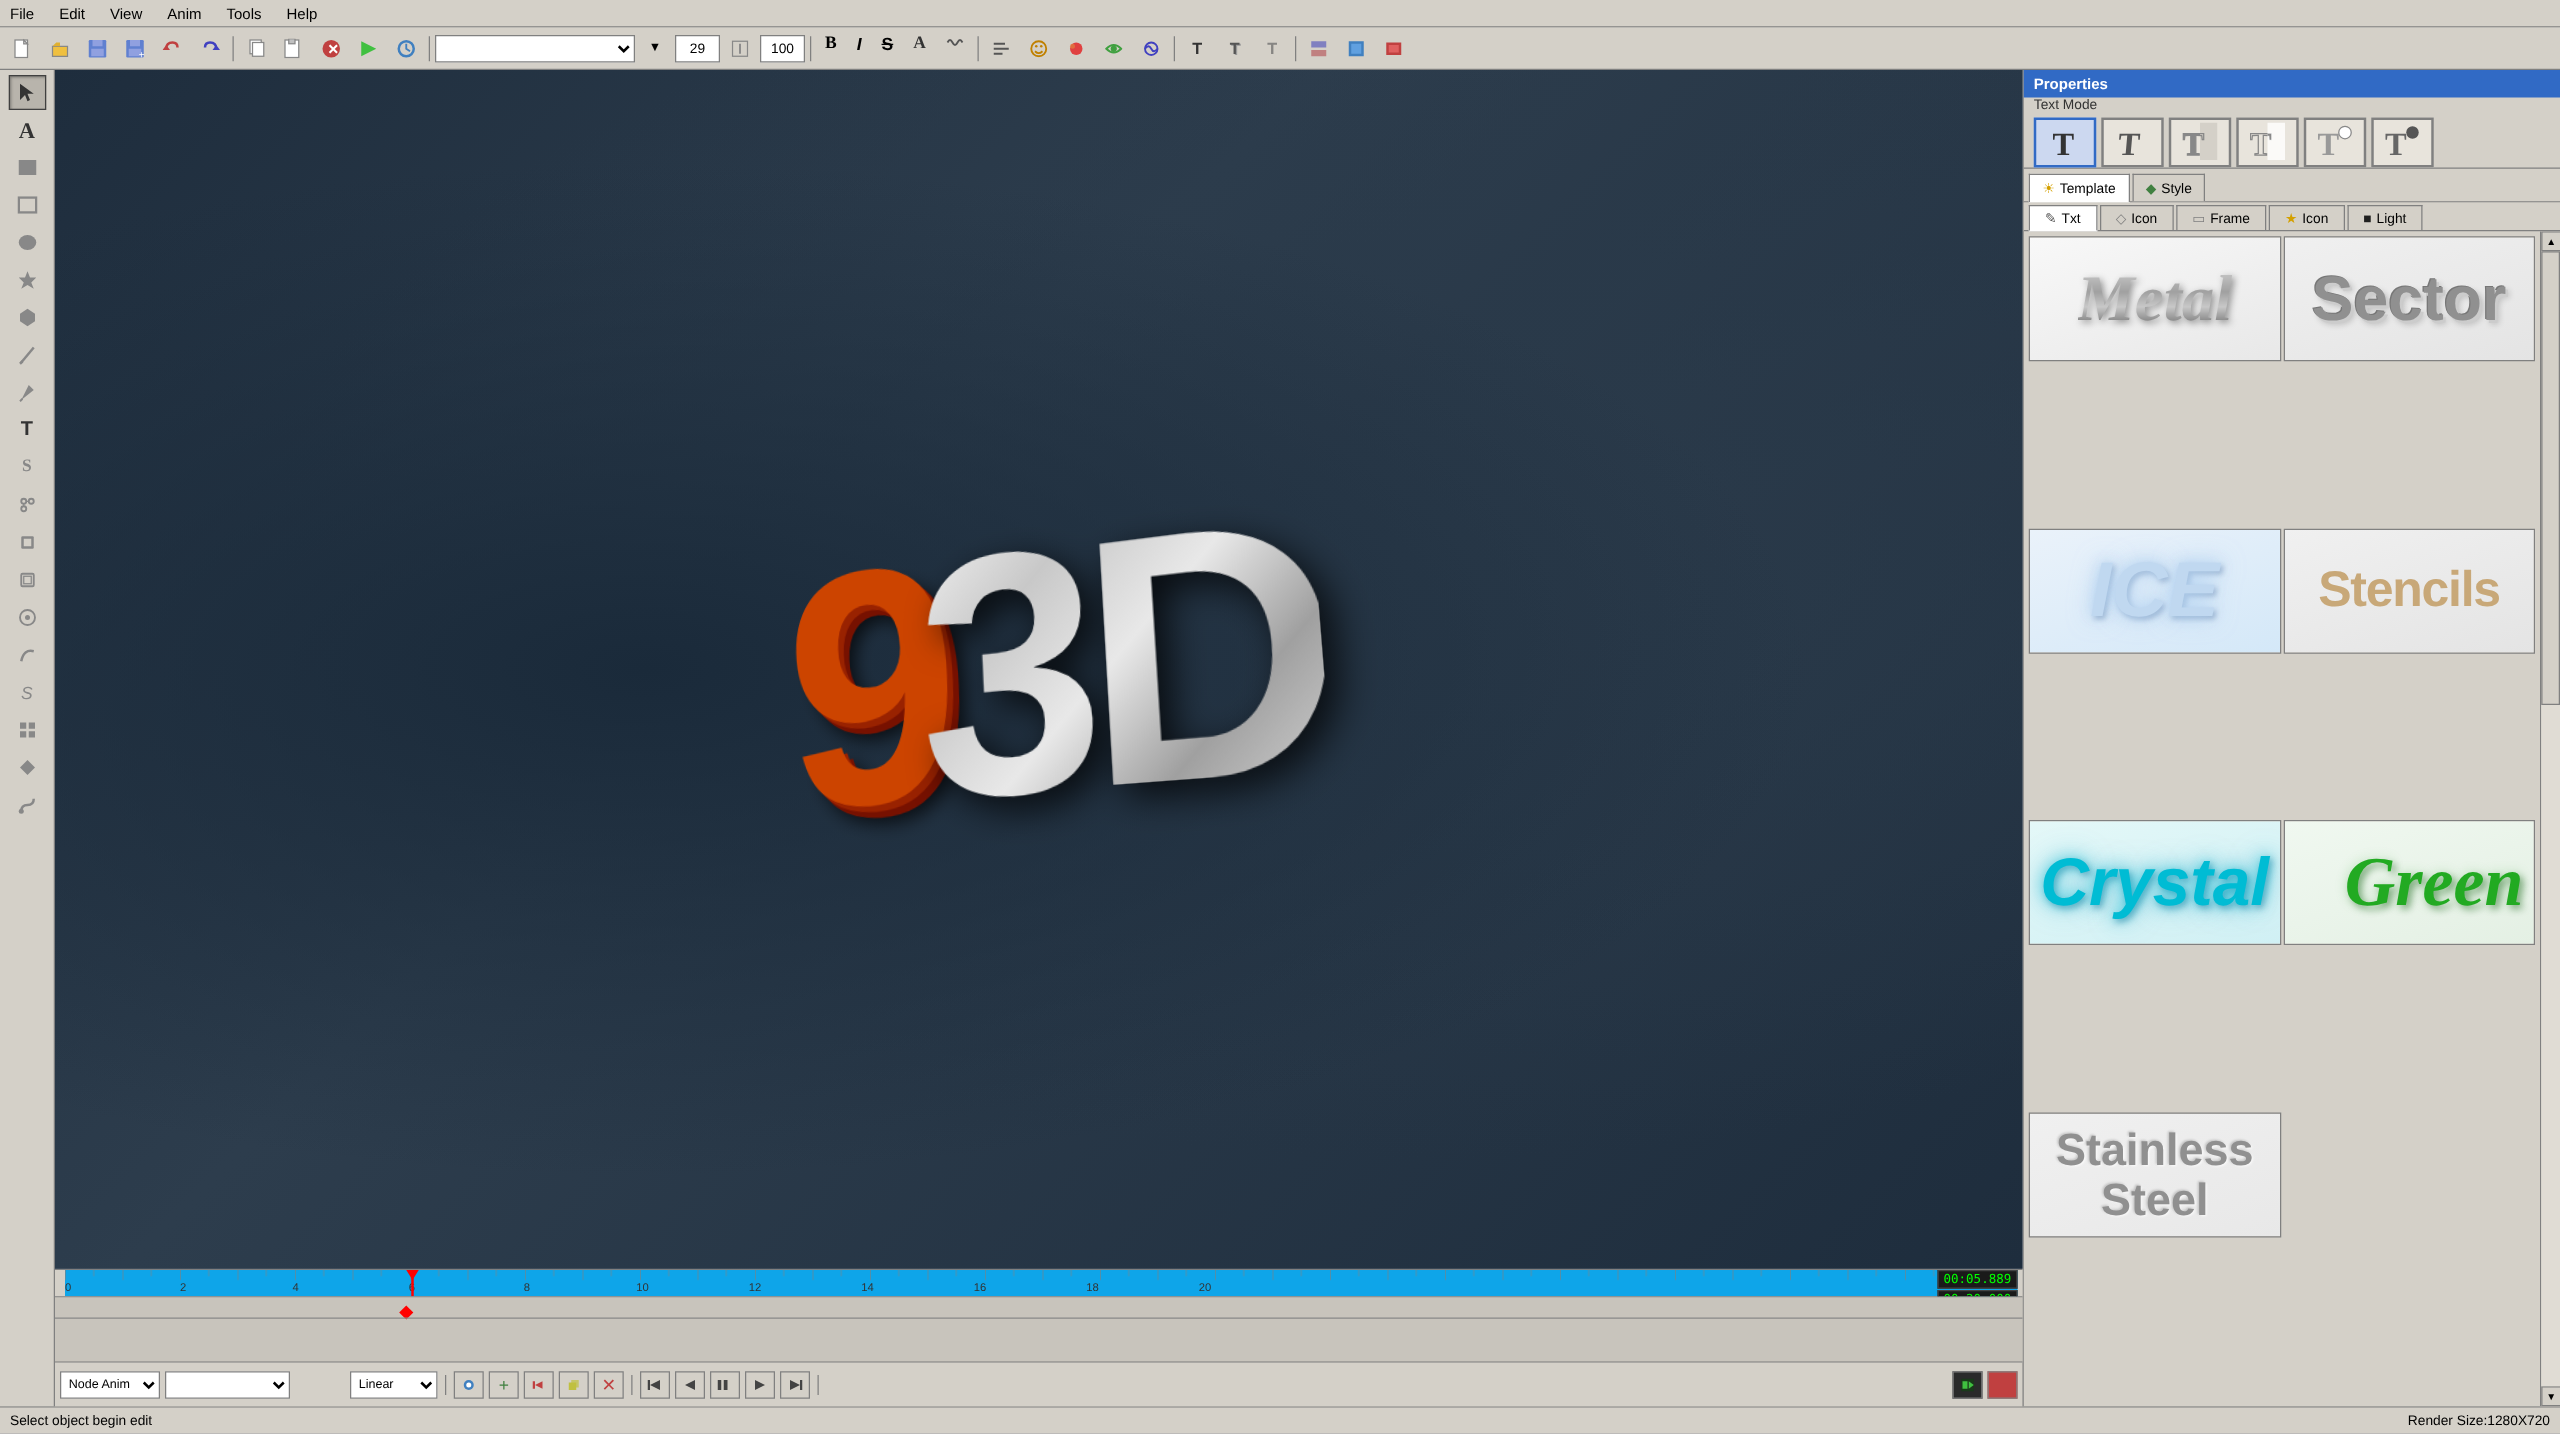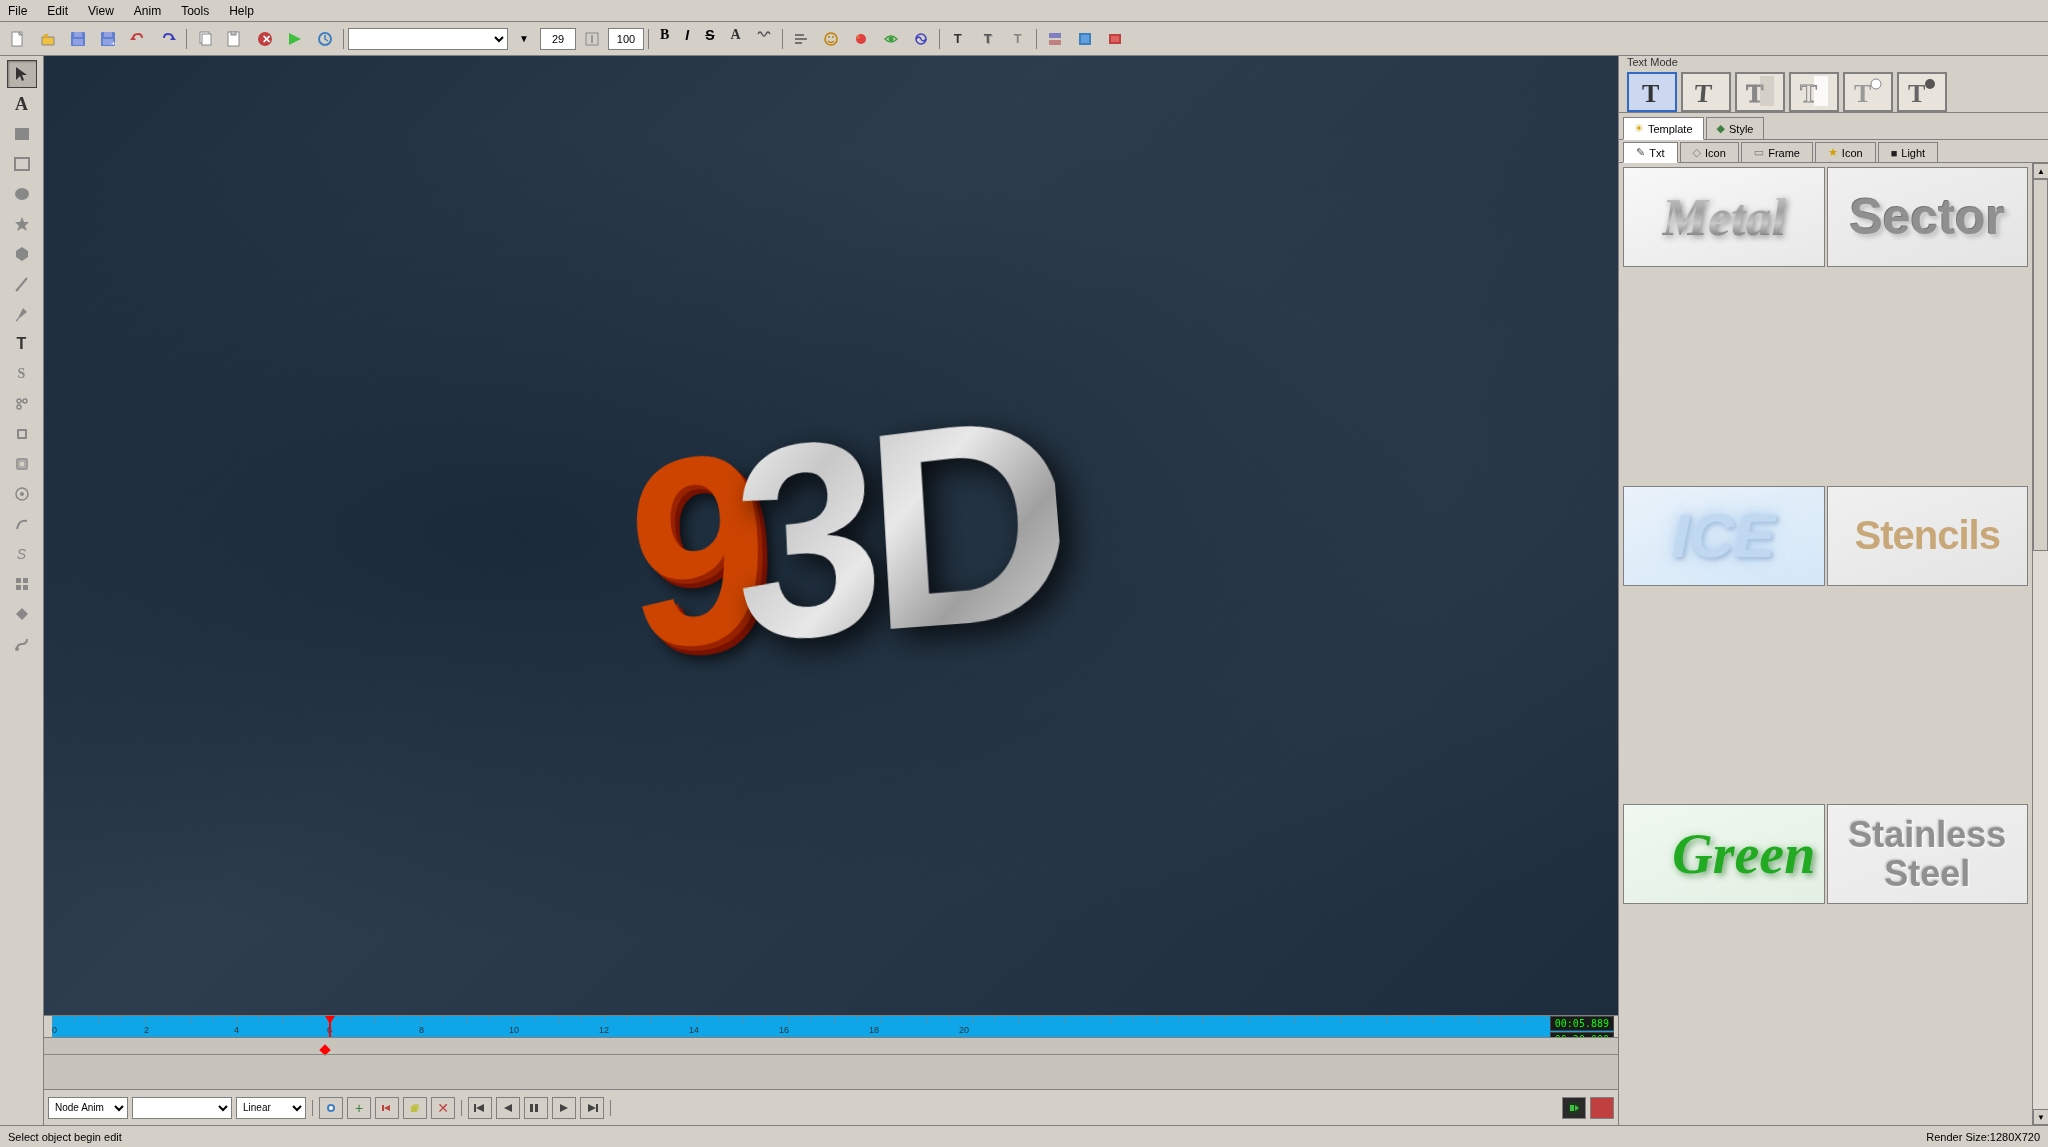--- a/index.html
+++ b/index.html
@@ -771,21 +771,21 @@
         </div>
       </div>
 
       <div id="timeline-controls">
         <select class="tl-dropdown" style="width:80px;">
           <option>Node Anim</option>
         </select>
         <select class="tl-dropdown" style="width:100px;">
           <option></option>
         </select>
-        <select class="tl-dropdown" style="width:70px;">
+        <select class="tl-dropdown" style="width:70px;margin-left:44px;">
           <option>Linear</option>
         </select>
 
         <div class="tl-separator"></div>
 
         <div class="tl-btn">
           <svg width="12" height="12" viewBox="0 0 12 12">
               <circle cx="6" cy="6" r="4" fill="#4080c0"></circle>
               <circle cx="6" cy="6" r="2" fill="white"></circle>
             </svg>
@@ -851,20 +851,23 @@
                 <rect width="10" height="10" fill="#c04040"></rect>
               </svg>
           </div>
         </div>
       </div>
     </div>
   </div>
 
   <div id="right-panel">
 
+    <div id="panel-title">
+      <span>Properties</span>
+    </div>
 
     <div id="text-mode-section">
       <div class="section-label">Text Mode</div>
       <div id="text-mode-buttons">
 
         <div class="mode-btn active">
           <svg width="24" height="32" viewBox="0 0 24 32">
             <text x="2" y="26" font-size="26" font-weight="900" font-family="serif" fill="#333">T</text>
           </svg>
         </div>
@@ -965,20 +968,25 @@
             <span style="font-size:62px; font-weight:900; font-style:italic; font-family:'Arial Black',sans-serif; color:#c0d8f0; text-shadow: 0 0 10px rgba(180,210,240,0.9), 0 0 20px rgba(160,200,240,0.6), 2px 2px 4px rgba(0,40,100,0.3);">ICE</span>
           </div>
         </div>
 
         <div class="style-item">
           <div style="width:100%; height:100%; background: linear-gradient(160deg, #f0f0f0 0%, #e4e4e4 100%); display:flex; align-items:center; justify-content:center;">
             <span style="font-size:40px; font-weight:900; font-family:Arial,sans-serif; color:#c8a878; letter-spacing:-1px; filter: url(#rough);">Stencils</span>
           </div>
         </div>
 
+        <div class="style-item">
+          <div style="width:100%; height:100%; background: linear-gradient(160deg, #e4f8f8 0%, #d0f0f4 100%); display:flex; align-items:center; justify-content:center;">
+            <span style="font-size:54px; font-weight:900; font-style:italic; font-family:'Arial Black',sans-serif; color:#00bcd4; text-shadow: 0 0 12px rgba(0,188,212,0.7), 0 0 25px rgba(0,150,200,0.4), 2px 2px 5px rgba(0,80,120,0.4);">Crystal</span>
+          </div>
+        </div>
 
         <div class="style-item">
           <div style="width:100%; height:100%; background: linear-gradient(160deg, #f0f8f0 0%, #e4f0e4 100%); display:flex; align-items:center; justify-content:center;padding-left:40px;">
             <span style="font-size:56px; font-weight:900; font-style:italic; font-family:Georgia,serif; color:#22aa22; text-shadow: 3px 3px 6px rgba(0,80,0,0.4), 0 0 10px rgba(0,150,0,0.2);">Green</span>
           </div>
         </div>
 
         <div class="style-item">
           <div style="width:100%; height:100%; background: linear-gradient(160deg, #f0f0f0 0%, #e8e8e8 100%); display:flex; align-items:center; justify-content:center; flex-direction:column;">
             <span style="font-size:36px; font-weight:700; font-family:Arial,sans-serif; color:#909090; text-shadow: 1px 1px 2px rgba(255,255,255,0.8), -1px -1px 2px rgba(0,0,0,0.2); line-height:1.1; text-align:center;">Stainless Steel</span>

